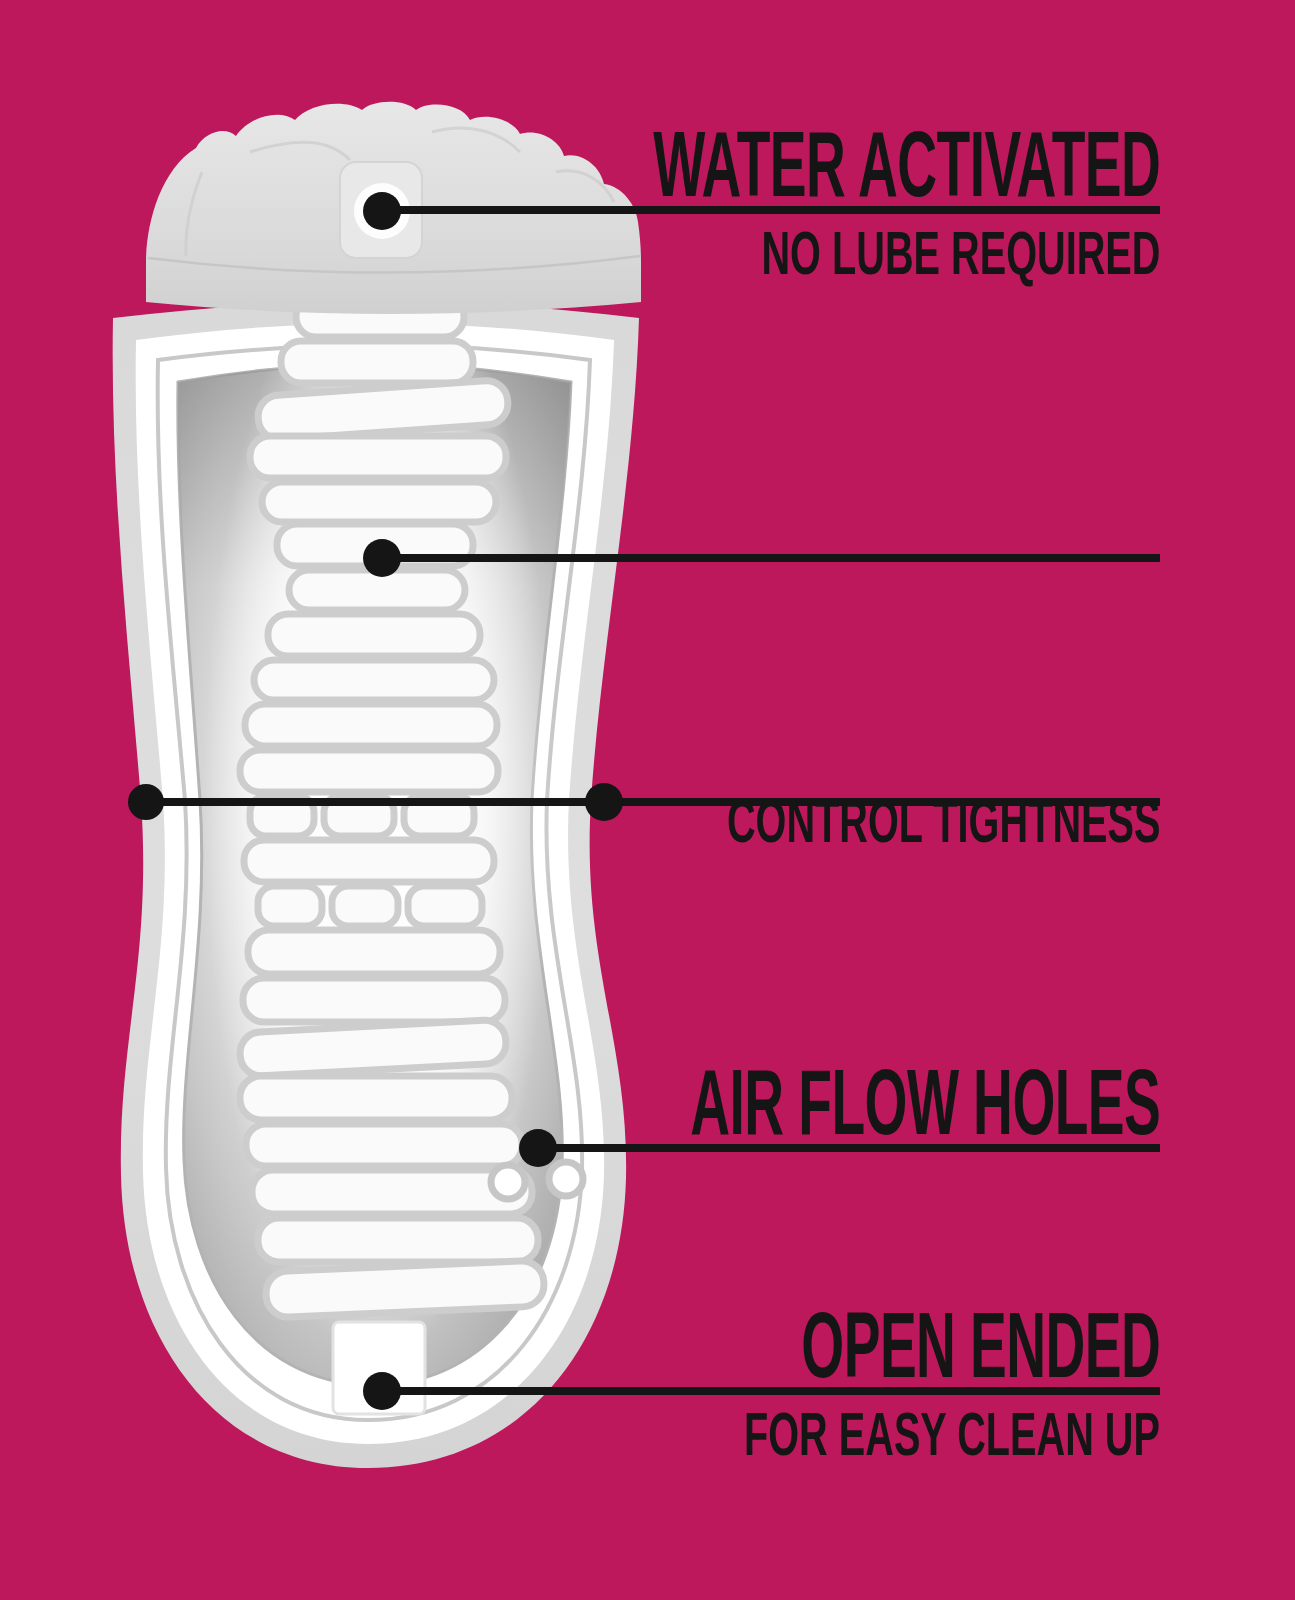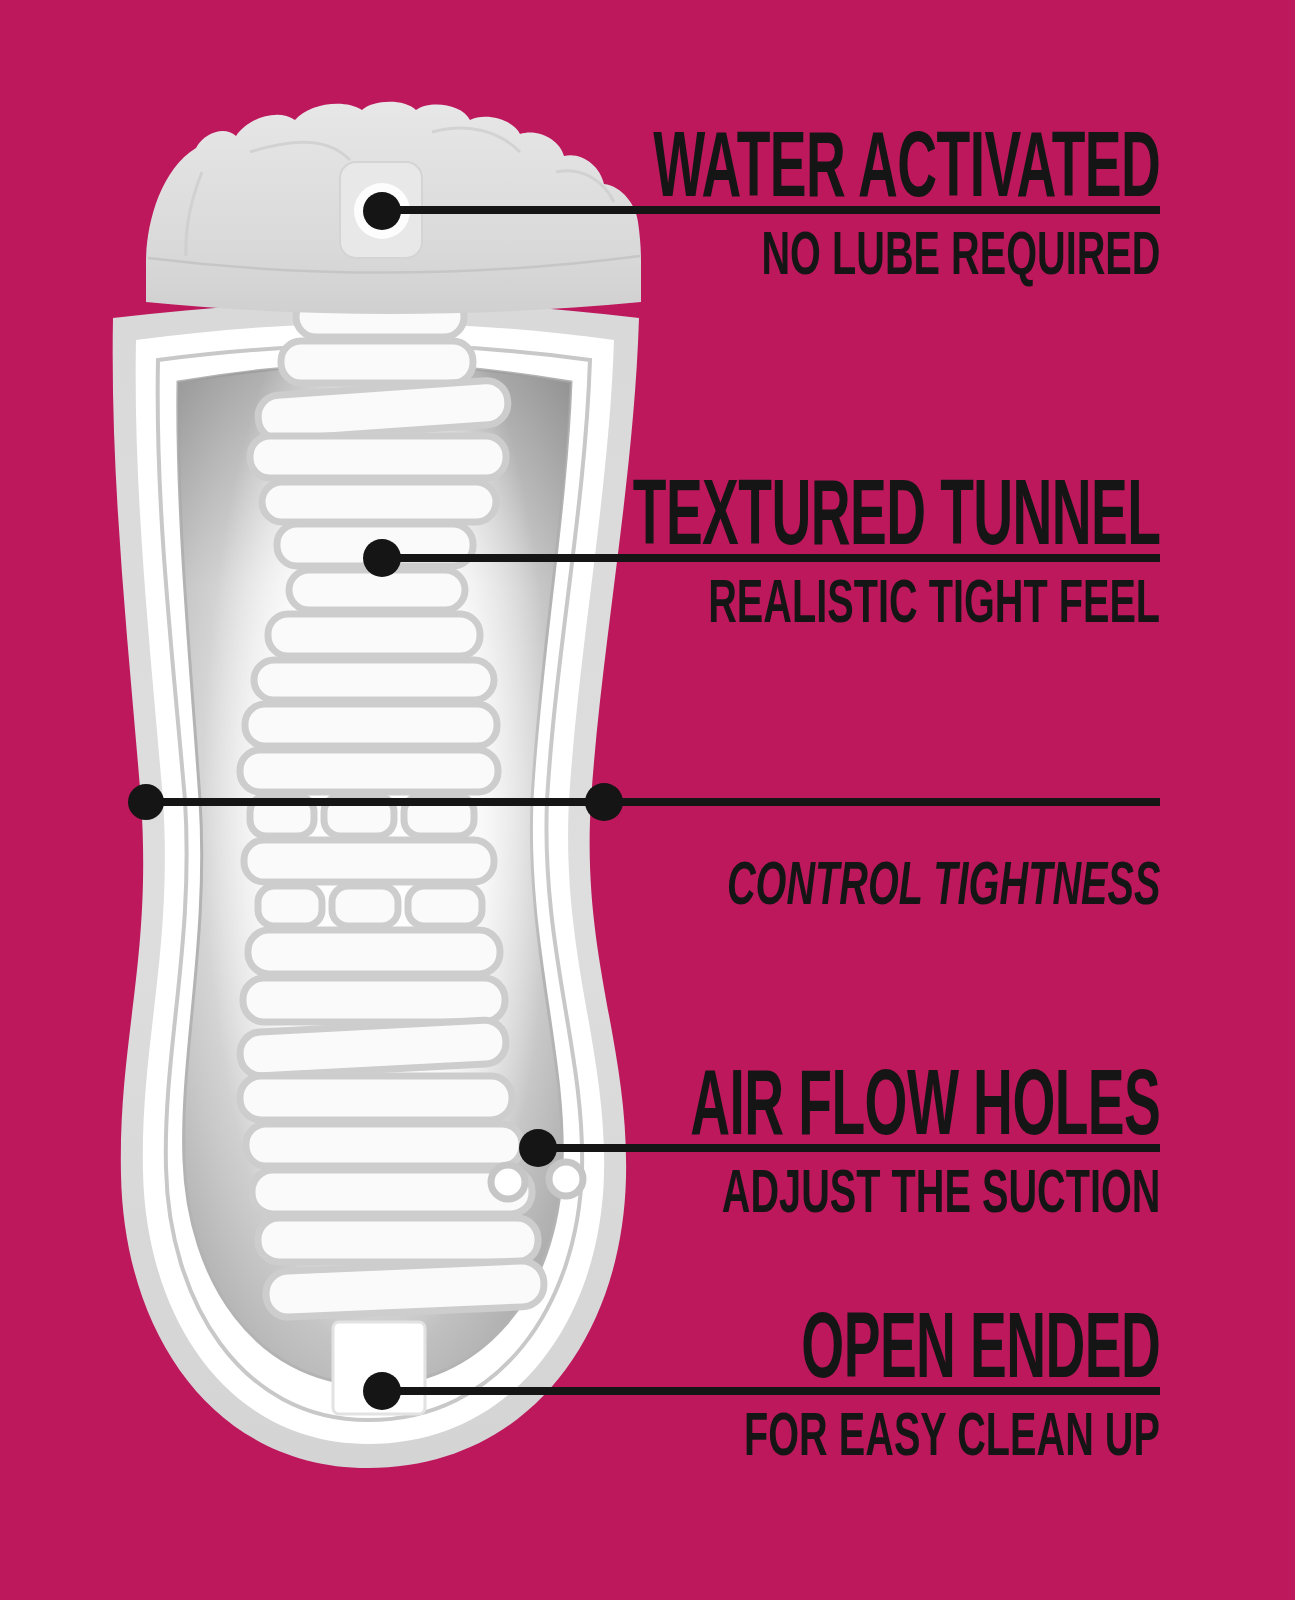--- a/index.html
+++ b/index.html
@@ -171,36 +171,27 @@
     </g>
   </svg>
 
   <div class="callout" style="top:118px;">
     <span class="callout-title">WATER ACTIVATED</span>
   </div>
   <div class="callout" style="top:222px;text-align:center;">
     <span class="callout-sub">NO LUBE REQUIRED</span>
   </div>
 
-  <div class="callout" style="top:466px;">
-    <span class="callout-title">TEXTURED TUNNEL</span>
-  </div>
-  <div class="callout" style="top:570px;">
-    <span class="callout-sub">REALISTIC TIGHT FEEL</span>
-  </div>
 
-  <div class="callout" style="top:852px;font-style:italic;">
+  <div class="callout" style="top:790px;">
     <span class="callout-sub">CONTROL TIGHTNESS</span>
   </div>
 
   <div class="callout" style="top:1056px;">
     <span class="callout-title">AIR FLOW HOLES</span>
-  </div>
-  <div class="callout" style="top:1160px;">
-    <span class="callout-sub">ADJUST THE SUCTION</span>
   </div>
 
   <div class="callout" style="top:1299px;">
     <span class="callout-title">OPEN ENDED</span>
   </div>
   <div class="callout" style="top:1403px;">
     <span class="callout-sub">FOR EASY CLEAN UP</span>
   </div>
 
 </div>

